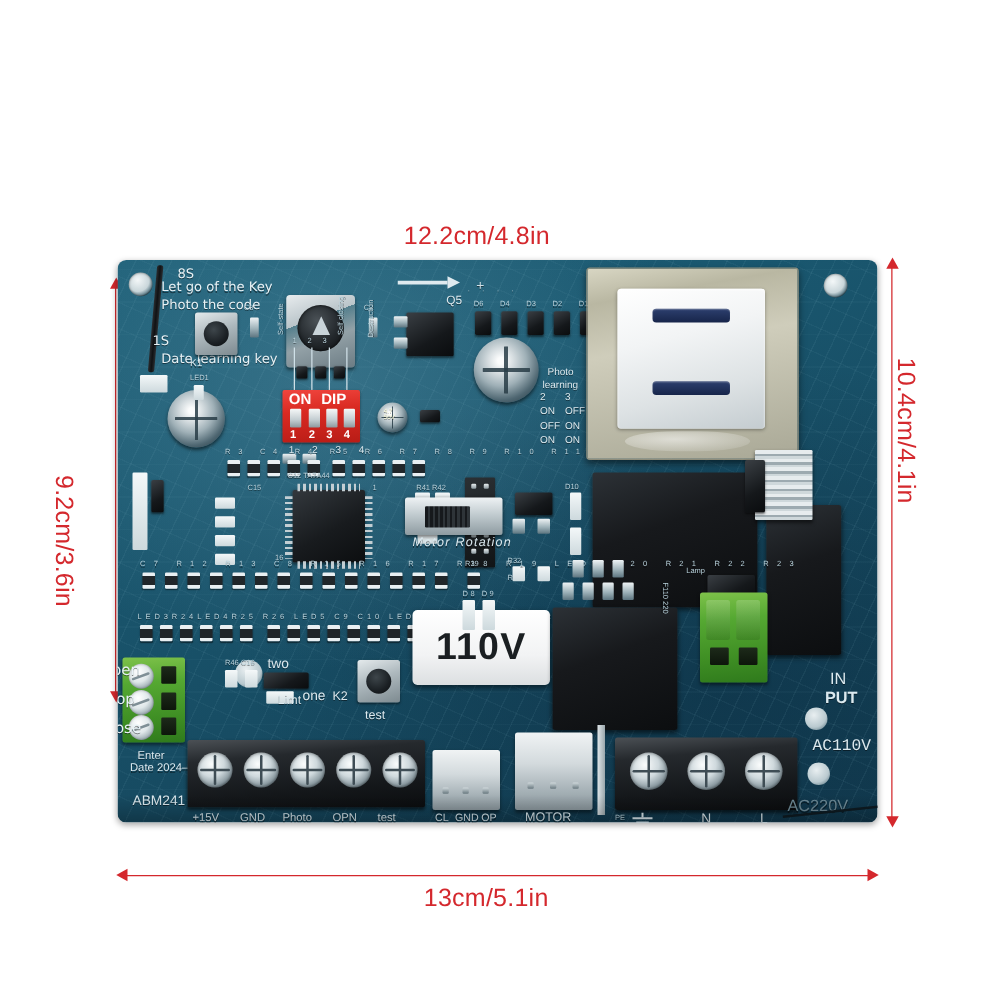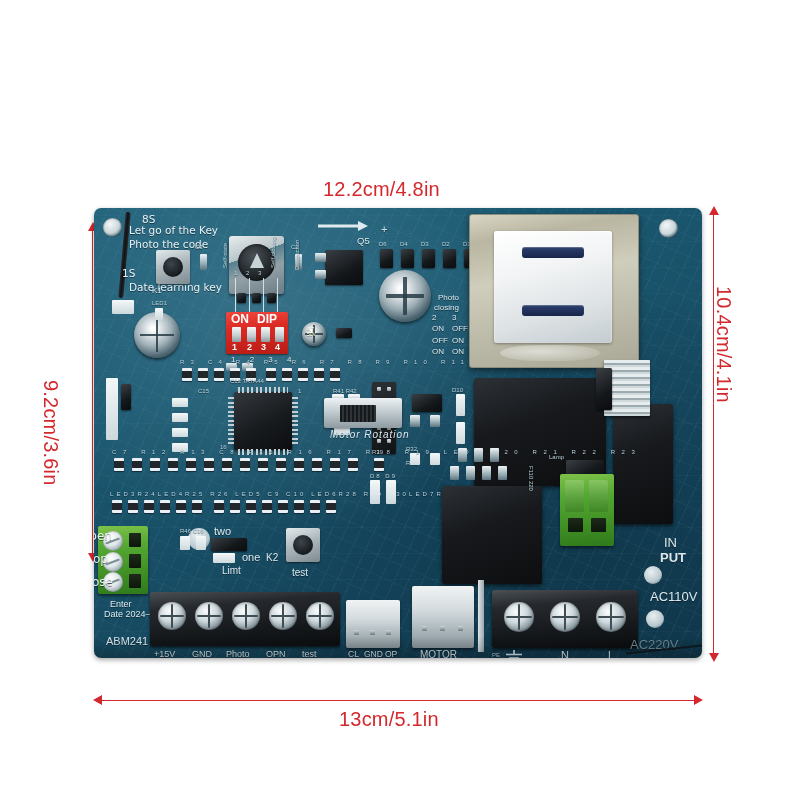--- a/index.html
+++ b/index.html
@@ -266,21 +266,21 @@
     <div class="silk tiny" style="left:285px;top:33px;">D6</div>
     <div class="silk tiny" style="left:306px;top:33px;">D4</div>
     <div class="silk tiny" style="left:327px;top:33px;">D3</div>
     <div class="silk tiny" style="left:348px;top:33px;">D2</div>
     <div class="silk tiny" style="left:369px;top:33px;">D1</div>
     <div class="silk tiny" style="left:280px;top:22px;letter-spacing:4px;">· · · ·</div>
 
     <div class="cap-e" style="left:285px;top:62px;width:52px;height:52px;"></div>
 
     <div class="silk" style="left:344px;top:86px;">Photo</div>
-    <div class="silk" style="left:340px;top:96px;">closing</div>
+    <div class="silk" style="left:340px;top:96px;">learning</div>
     <div style="position:absolute;left:338px;top:106px;">
       <div class="silk" style="position:relative;left:0;top:0;"><span style="display:inline-block;width:20px;">2</span><span style="display:inline-block;width:24px;">3</span><span>S</span></div>
       <div class="silk" style="position:relative;left:0;top:3px;"><span style="display:inline-block;width:20px;">ON</span><span style="display:inline-block;width:24px;">OFF</span><span>5</span></div>
       <div class="silk" style="position:relative;left:0;top:6px;"><span style="display:inline-block;width:20px;">OFF</span><span style="display:inline-block;width:24px;">ON</span><span>10</span></div>
       <div class="silk" style="position:relative;left:0;top:9px;"><span style="display:inline-block;width:20px;">ON</span><span style="display:inline-block;width:24px;">ON</span><span>20</span></div>
     </div>
 
     <div class="silk tiny" style="left:128px;top:60px;transform:rotate(-90deg);transform-origin:left top;">Self-state</div>
     <div class="silk tiny" style="left:152px;top:62px;">2</div>
     <div class="silk tiny" style="left:176px;top:60px;transform:rotate(-90deg);transform-origin:left top;">Self closing</div>
@@ -453,28 +453,29 @@
     <div class="silk" style="left:12px;top:428px;font-size:11px;">ABM241</div>
 
     <div class="silk tiny" style="left:86px;top:320px;">R46 C16</div>
     <div class="part smdwhite" style="left:86px;top:328px;width:10px;height:14px;"></div>
     <div class="part smdwhite" style="left:102px;top:328px;width:10px;height:14px;"></div>
 
     <div class="silk" style="left:120px;top:318px;font-size:11px;">two</div>
     <div class="part blk" style="left:117px;top:330px;width:36px;height:13px;"></div>
     <div class="part smdwhite" style="left:119px;top:345px;width:22px;height:10px;"></div>
     <div class="silk" style="left:148px;top:344px;font-size:11px;">one</div>
-    <div class="silk" style="left:128px;top:358px;font-size:10px;">Limt</div>
+    <div class="silk" style="left:128px;top:348px;font-size:10px;">Limt</div>
 
     <div class="tact" style="left:192px;top:320px;width:34px;height:34px;">
       <div class="tact-b" style="left:7px;top:7px;width:20px;height:20px;"></div>
     </div>
     <div class="silk" style="left:172px;top:345px;font-size:10px;">K2</div>
     <div class="silk" style="left:198px;top:360px;font-size:10px;">test</div>
 
+    <div class="sticker" style="left:236px;top:280px;width:110px;height:60px;">110V</div>
 
     <div class="relay" style="left:348px;top:278px;width:100px;height:98px;"></div>
     <div class="silk tiny" style="left:276px;top:265px;letter-spacing:2px;">D8  D9</div>
     <div class="part smdwhite" style="left:276px;top:272px;width:10px;height:24px;"></div>
     <div class="part smdwhite" style="left:292px;top:272px;width:10px;height:24px;"></div>
 
     <div class="silk tiny" style="left:455px;top:246px;">Lamp</div>
     <div class="silk tiny" style="left:440px;top:258px;transform:rotate(90deg);transform-origin:left top;">F110 220</div>
     <div class="part blk" style="left:472px;top:252px;width:38px;height:20px;"></div>
     <div class="green-term" style="left:466px;top:266px;width:54px;height:72px;">
@@ -535,21 +536,21 @@
       <line x1="4" y1="8" x2="14" y2="8" stroke="#dbe9ef" stroke-width="1.6"></line>
       <line x1="6.5" y1="11" x2="11.5" y2="11" stroke="#dbe9ef" stroke-width="1.6"></line>
     </svg>
     <div class="silk tiny" style="left:398px;top:444px;">PE</div>
     <div class="silk" style="left:467px;top:442px;font-size:11px;">N</div>
     <div class="silk" style="left:514px;top:442px;font-size:11px;">L</div>
 
     <div class="silk" style="left:570px;top:328px;font-size:13px;">IN</div>
     <div class="silk" style="left:566px;top:343px;font-size:13px;font-weight:bold;">PUT</div>
     <div class="pad" style="left:550px;top:358px;width:18px;height:18px;"></div>
-    <div class="silk" style="left:556px;top:382px;font-size:13px;">AC110V</div>
+    <div class="silk" style="left:556px;top:382px;font-size:13px;font-family:Liberation Mono, monospace;">AC110V</div>
     <div class="pad" style="left:552px;top:402px;width:18px;height:18px;"></div>
     <div class="silk" style="left:536px;top:430px;font-size:13px;color:#6e8a96;">AC220V</div>
     <div class="strike" style="left:532px;top:440px;width:86px;"></div>
 
     <div style="position:absolute;left:0;bottom:0;width:608px;height:22px;background:linear-gradient(180deg,rgba(0,0,0,0),rgba(0,0,0,.25));"></div>
   </div>
 
 </div>
 
 </body></html>

